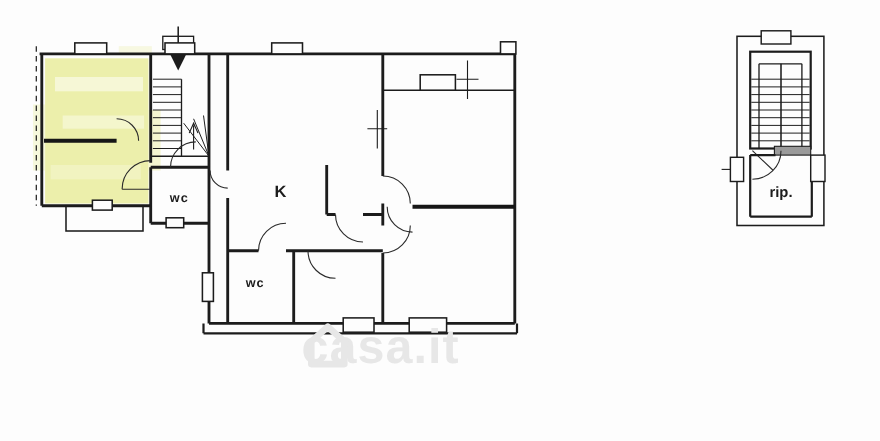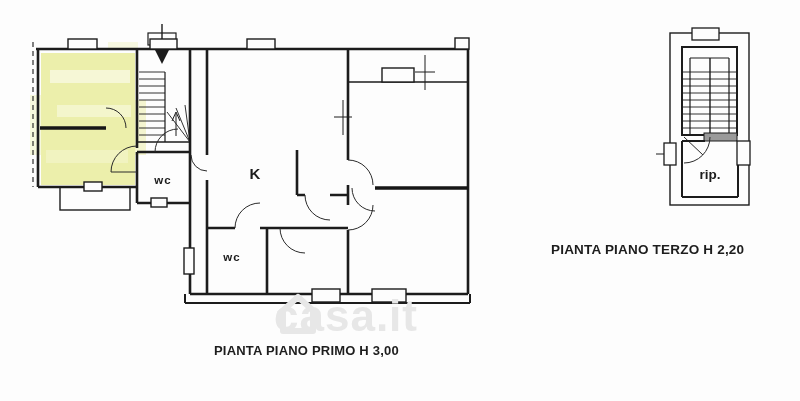--- a/index.html
+++ b/index.html
@@ -153,16 +153,14 @@
     </g>
   </svg>
 
   <div id="watermark">
     <svg width="48" height="44" viewBox="0 0 48 44">
       <path d="M5 22 L24 5 L43 22 M9 19 V39 H39 V19" fill="none" stroke="#e7e7e7" stroke-width="6" stroke-linejoin="round"></path>
     </svg>
     <span class="wm-text">casa.it</span>
   </div>
 
-  <div id="caption-primo" class="caption">PIANTA PIANO PRIMO H 3,00</div>
-  <div id="caption-terzo" class="caption">PIANTA PIANO TERZO H 2,20</div>
 
 </div>
 
 </body></html>

